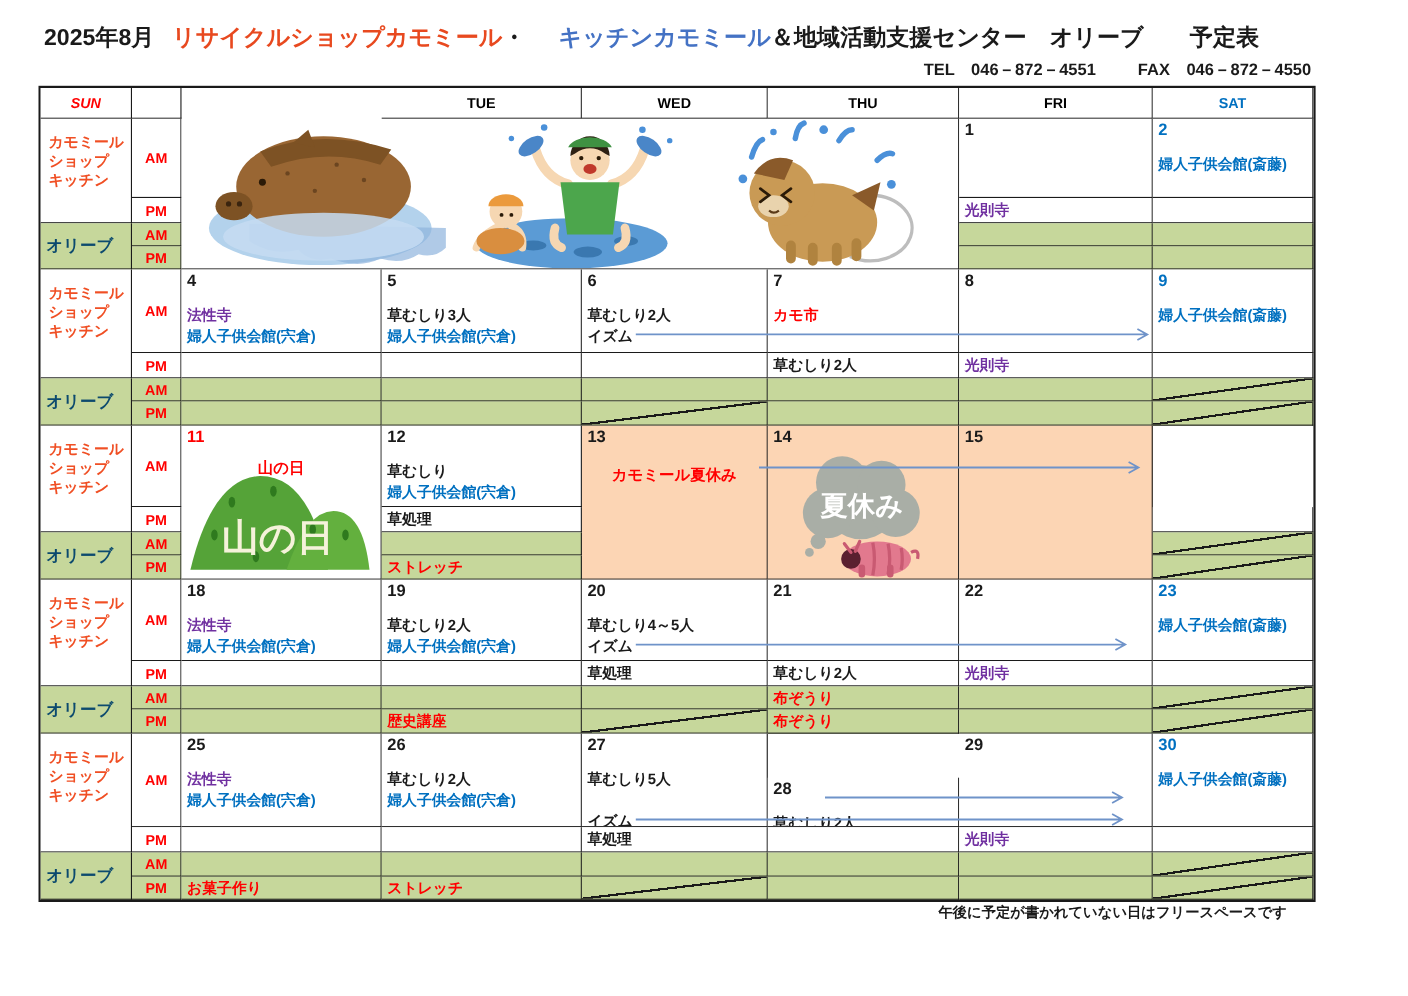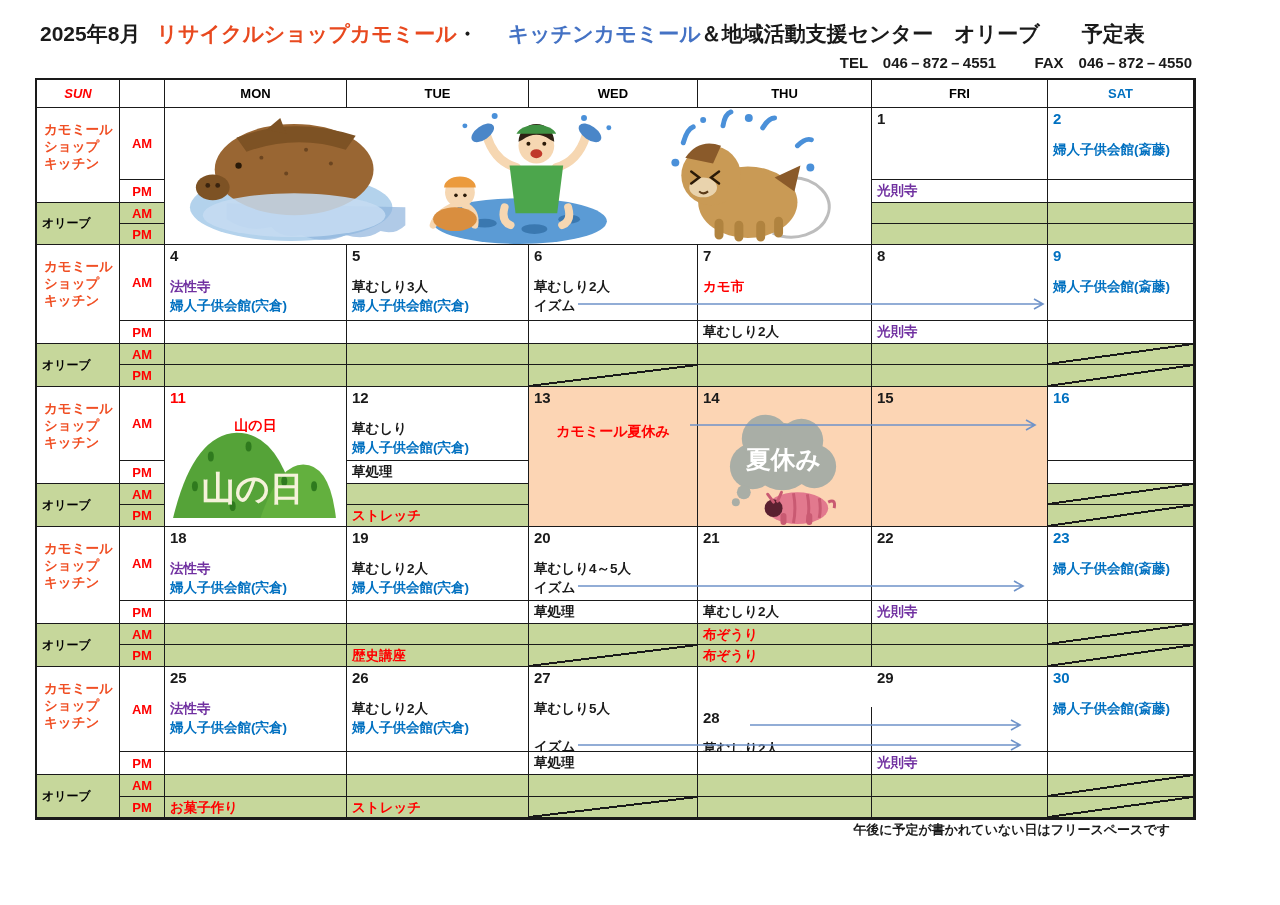--- a/index.html
+++ b/index.html
@@ -11,21 +11,21 @@
   #calendar-grid{position:absolute;left:35px;top:78px;width:1157px;height:738px;display:grid;
     grid-template-columns:83px 45px 182px 182px 169px 174px 176px 146px;
     grid-template-rows:28px 72px 23px 21px 21px 76px 23px 21px 22px 74px 23px 21px 22px 74px 23px 21px 22px 85px 23px 22px 21px;
     border:2px solid #1a1a1a;background:#ffffff;}
   .cell{border-right:1px solid #1a1a1a;border-bottom:1px solid #1a1a1a;position:relative;overflow:hidden;font-weight:bold;background:#ffffff;}
   .hd{font-size:13px;display:flex;align-items:center;justify-content:center;}
   .green{background:#c6d79b;}
   .orange{background:#fcd5b4;}
   .diag{background-image:linear-gradient(to bottom right,transparent calc(50% - 1px),#1a1a1a calc(50% - 1px),#1a1a1a calc(50% + 1px),transparent calc(50% + 1px));}
   .facility{font-size:13.5px;line-height:17px;padding:13px 2px 0 7px;}
-  .olabel{font-size:12px;display:flex;align-items:center;padding-left:5px;color:#000000;}
+  .olabel{font-size:15px;display:flex;align-items:center;padding-left:5px;color:#0c4a6e;}
   .ampm{font-size:13px;display:flex;align-items:center;justify-content:center;}
   .date{font-size:15px;line-height:17px;padding:2px 0 0 5px;position:relative;z-index:2;}
   .lines{font-size:13.5px;line-height:19px;padding:1px 0 0 5px;position:relative;z-index:2;}
   .am-lines{margin-top:12px;}
   .center-text{position:absolute;left:0;right:0;text-align:center;font-size:14px;z-index:2;}
   .illu{position:absolute;inset:0;width:100%;height:100%;z-index:1;}
   #arrow-layer{position:absolute;left:35px;top:78px;width:1157px;height:738px;z-index:6;pointer-events:none;}
   .footnote{position:absolute;left:35px;top:821px;width:1135px;text-align:right;font-size:13px;font-weight:bold;color:#1a1a1a;}
 </style>
 </head>
@@ -36,21 +36,20 @@
 </div>
 
 <div class="telfax">
   <span>TEL　046－872－4551</span>
   <span>FAX　046－872－4550</span>
 </div>
 
 <div id="calendar-grid">
     <div class="cell hd" style="color: rgb(255, 0, 0); grid-area: 1 / 1 / span 1 / span 1; font-style: italic;">SUN</div>
     <div class="cell hd" style="grid-area: 1 / 2 / span 1 / span 1;"></div>
-    <div class="cell hd" style="grid-area: 1 / 3 / span 1 / span 1;">MON</div>
     <div class="cell hd" style="grid-area: 1 / 4 / span 1 / span 1;">TUE</div>
     <div class="cell hd" style="grid-area: 1 / 5 / span 1 / span 1;">WED</div>
     <div class="cell hd" style="grid-area: 1 / 6 / span 1 / span 1;">THU</div>
     <div class="cell hd" style="grid-area: 1 / 7 / span 1 / span 1;">FRI</div>
     <div class="cell hd" style="color: rgb(0, 112, 192); grid-area: 1 / 8 / span 1 / span 1;">SAT</div>
     <div class="cell facility" style="color: rgb(240, 79, 36); grid-area: 2 / 1 / span 2 / span 1;">
       <div>カモミール</div>
       <div>ショップ</div>
       <div>キッチン</div>
     </div>
@@ -282,23 +281,20 @@
       <div class="lines">
         <div style="color: rgb(26, 26, 26);">草処理</div>
       </div>
     </div>
     <div class="cell green" style="grid-area: 12 / 4 / span 1 / span 1;"></div>
     <div class="cell green" style="grid-area: 13 / 4 / span 1 / span 1;">
       <div class="lines">
         <div style="color: rgb(255, 0, 0);">ストレッチ</div>
       </div>
     </div>
-    <div class="cell" style="grid-area: 10 / 8 / span 1 / span 1;">
-      <div class="date" style="color: rgb(0, 112, 192);">16</div>
-    </div>
     <div class="cell" style="grid-area: 11 / 8 / span 1 / span 1;"></div>
     <div class="cell green diag" style="grid-area: 12 / 8 / span 1 / span 1;"></div>
     <div class="cell green diag" style="grid-area: 13 / 8 / span 1 / span 1;"></div>
     <div class="cell facility" style="color: rgb(240, 79, 36); grid-area: 14 / 1 / span 2 / span 1;">
       <div>カモミール</div>
       <div>ショップ</div>
       <div>キッチン</div>
     </div>
     <div class="cell ampm" style="color: rgb(255, 0, 0); grid-area: 14 / 2 / span 1 / span 1;">AM</div>
     <div class="cell ampm" style="color: rgb(255, 0, 0); grid-area: 15 / 2 / span 1 / span 1;">PM</div>

